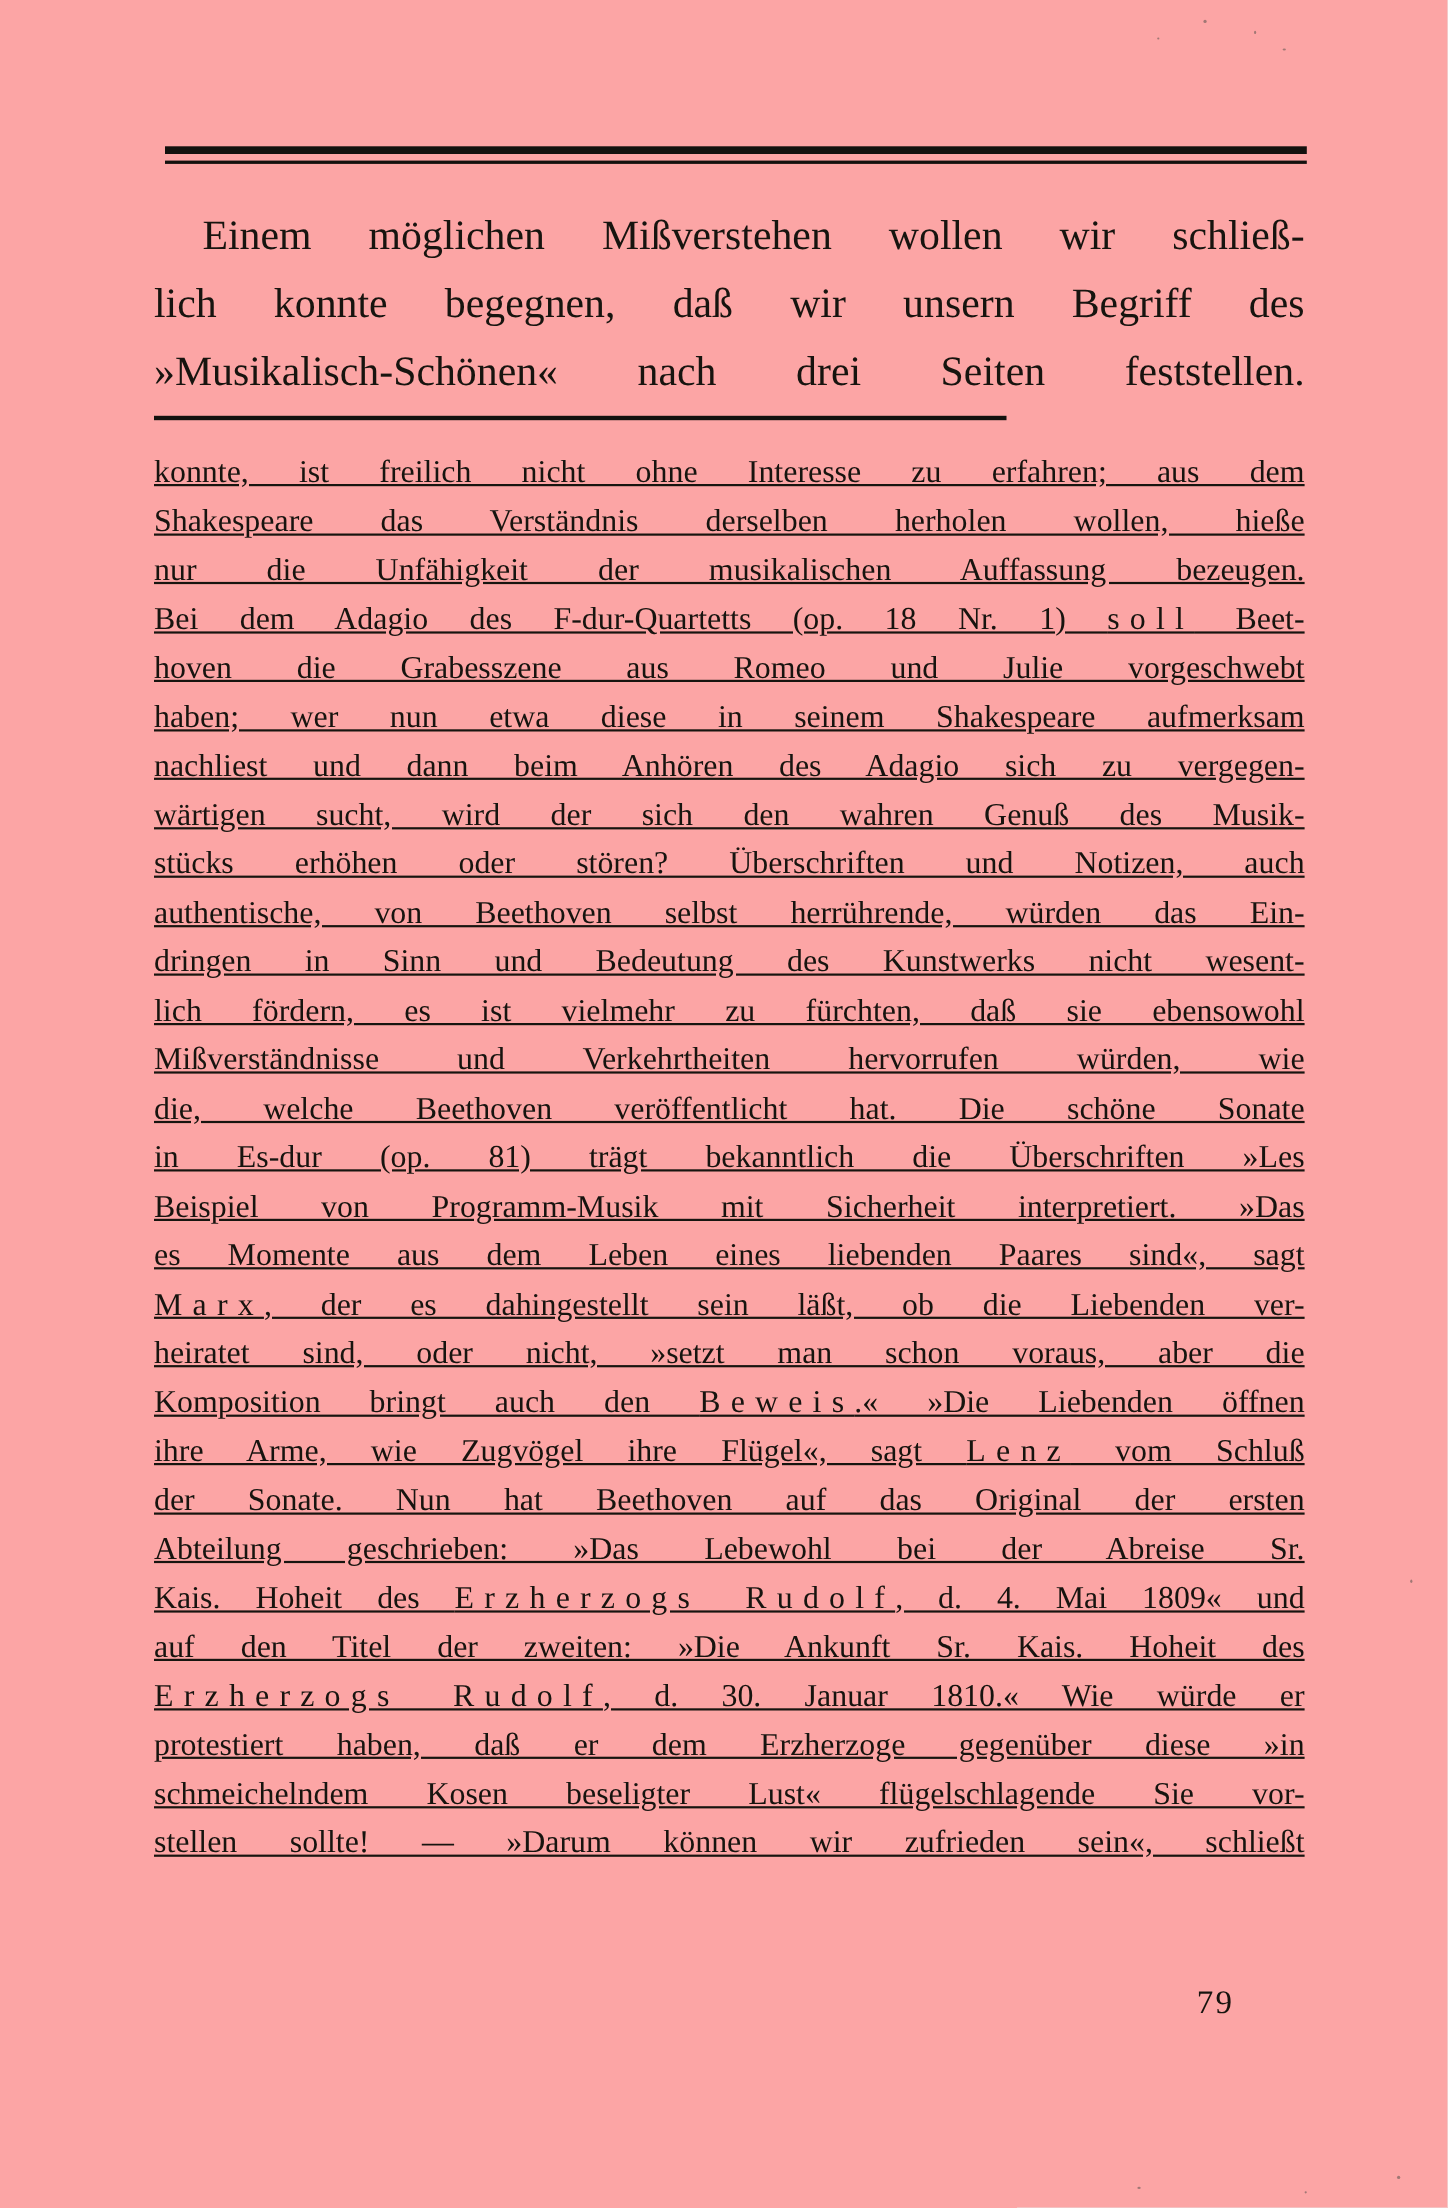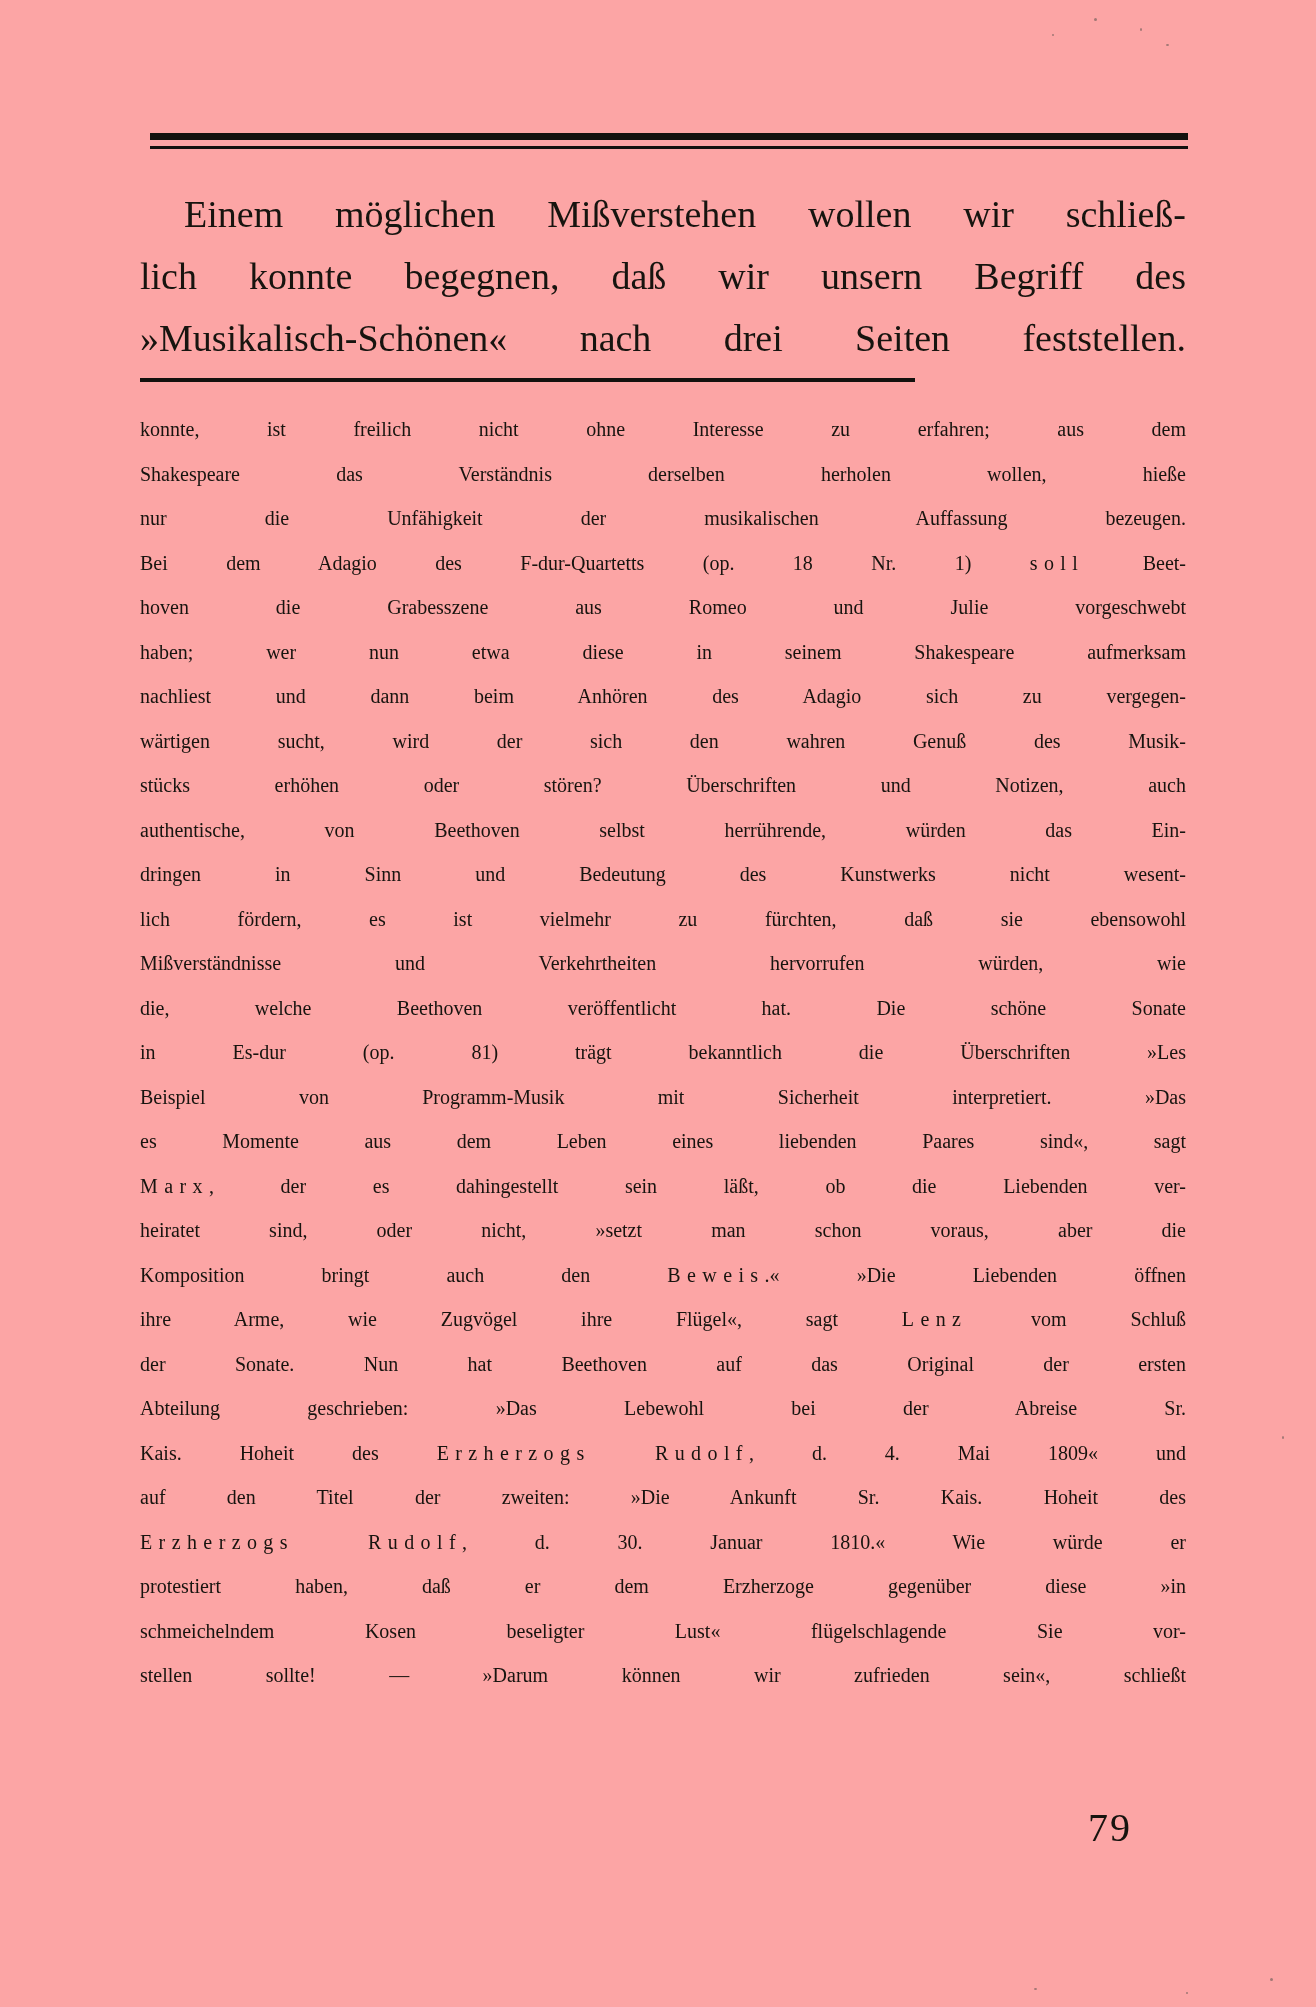--- a/index.html
+++ b/index.html
@@ -20,26 +20,26 @@
     position:absolute;left:140px;top:183px;width:1046px;
     font-size:38px;line-height:62px;
   }
   .heading .hline{text-align:justify;text-align-last:justify;}
   .heading .hline:first-child{text-indent:44px;}
   
   .rule-mid{position:absolute;left:140px;top:378px;width:775px;height:4px;background:#13110e;}
   
   .bodytext{
     position:absolute;left:140px;top:407px;width:1046px;
-    font-size:20px;line-height:44.5px;
+    font-size:29px;line-height:44.5px;text-decoration:underline;
   }
   .bodytext .bline{text-align:justify;text-align-last:justify;height:44.5px;overflow:visible;}
   .sp{letter-spacing:0.32em;}
   
-  .pagenum{position:absolute;left:1088px;top:1804px;font-size:40px;letter-spacing:2px;}
+  .pagenum{position:absolute;left:1088px;top:1804px;font-size:30px;letter-spacing:2px;}
   
   .speck{position:absolute;background:#56524c;border-radius:50%;opacity:.55;}
   .s1{left:1094px;top:18px;width:3px;height:3px;}
   .s2{left:1052px;top:34px;width:2px;height:2px;}
   .s3{left:1140px;top:28px;width:2px;height:3px;}
   .s4{left:1166px;top:44px;width:3px;height:2px;}
   .s5{left:1282px;top:1436px;width:2px;height:3px;}
   .s6{left:1034px;top:1988px;width:3px;height:2px;}
   .s7{left:1270px;top:1978px;width:3px;height:3px;}
   .s8{left:1186px;top:1992px;width:2px;height:2px;}

